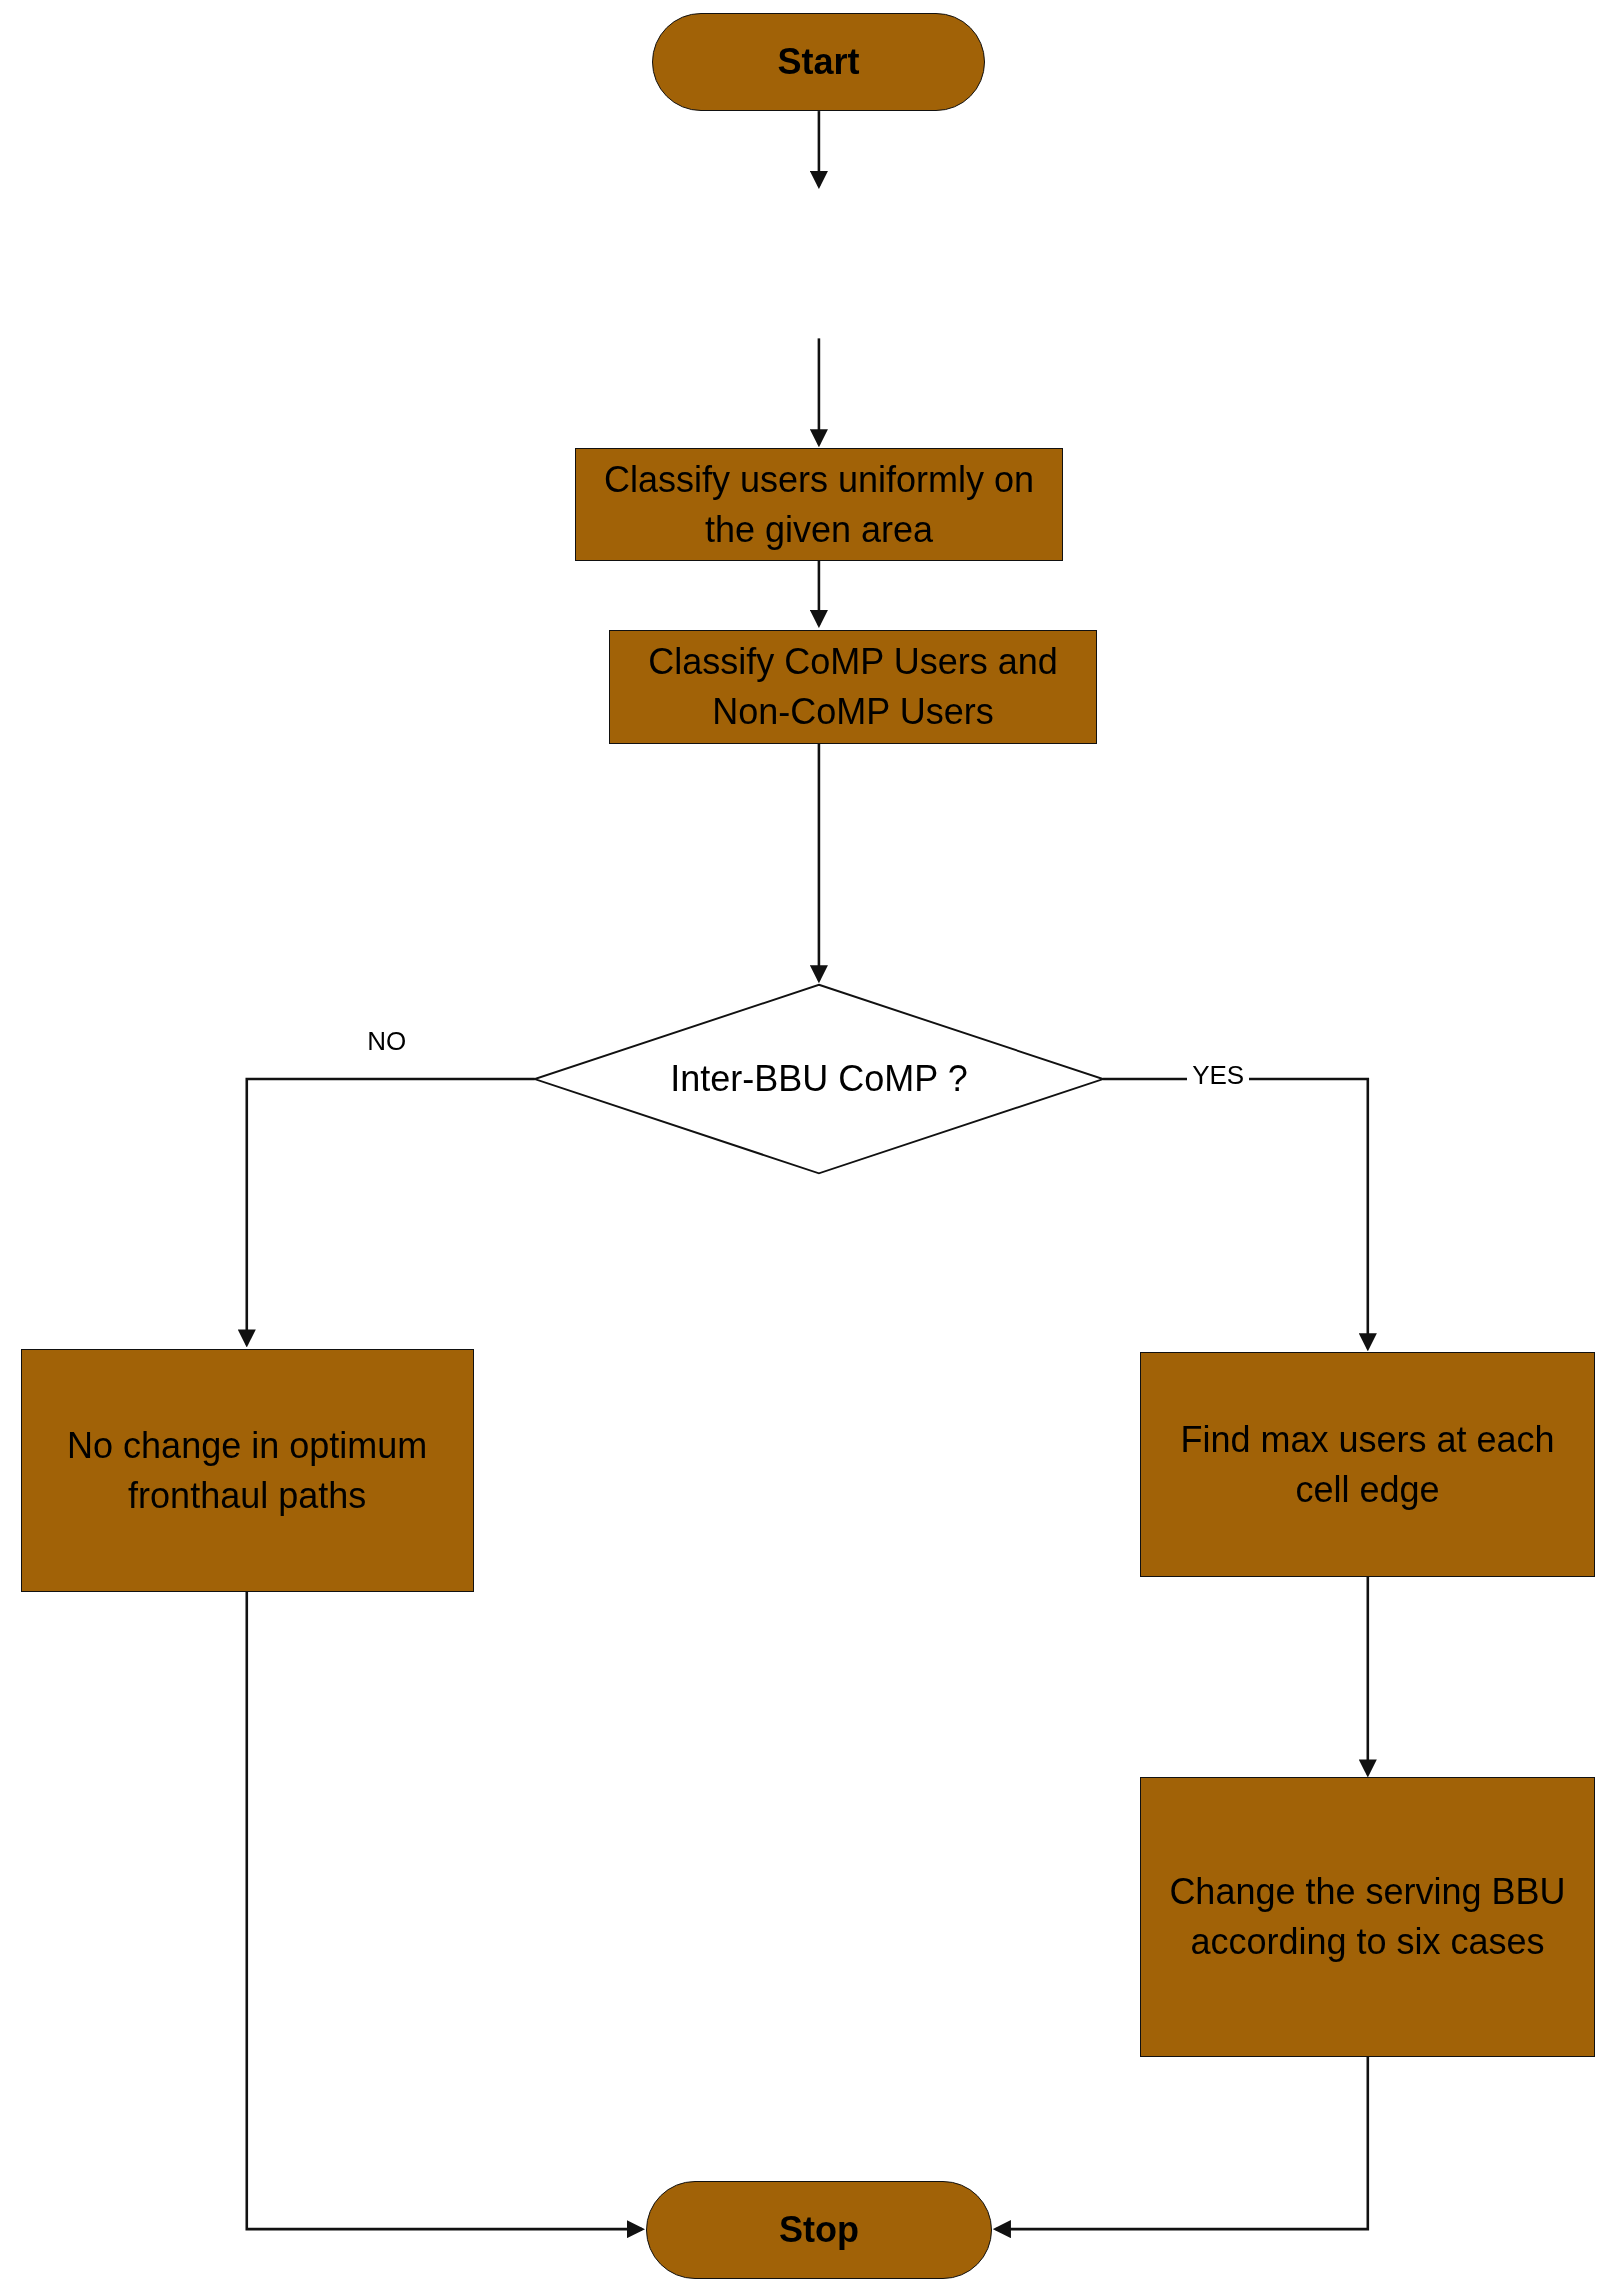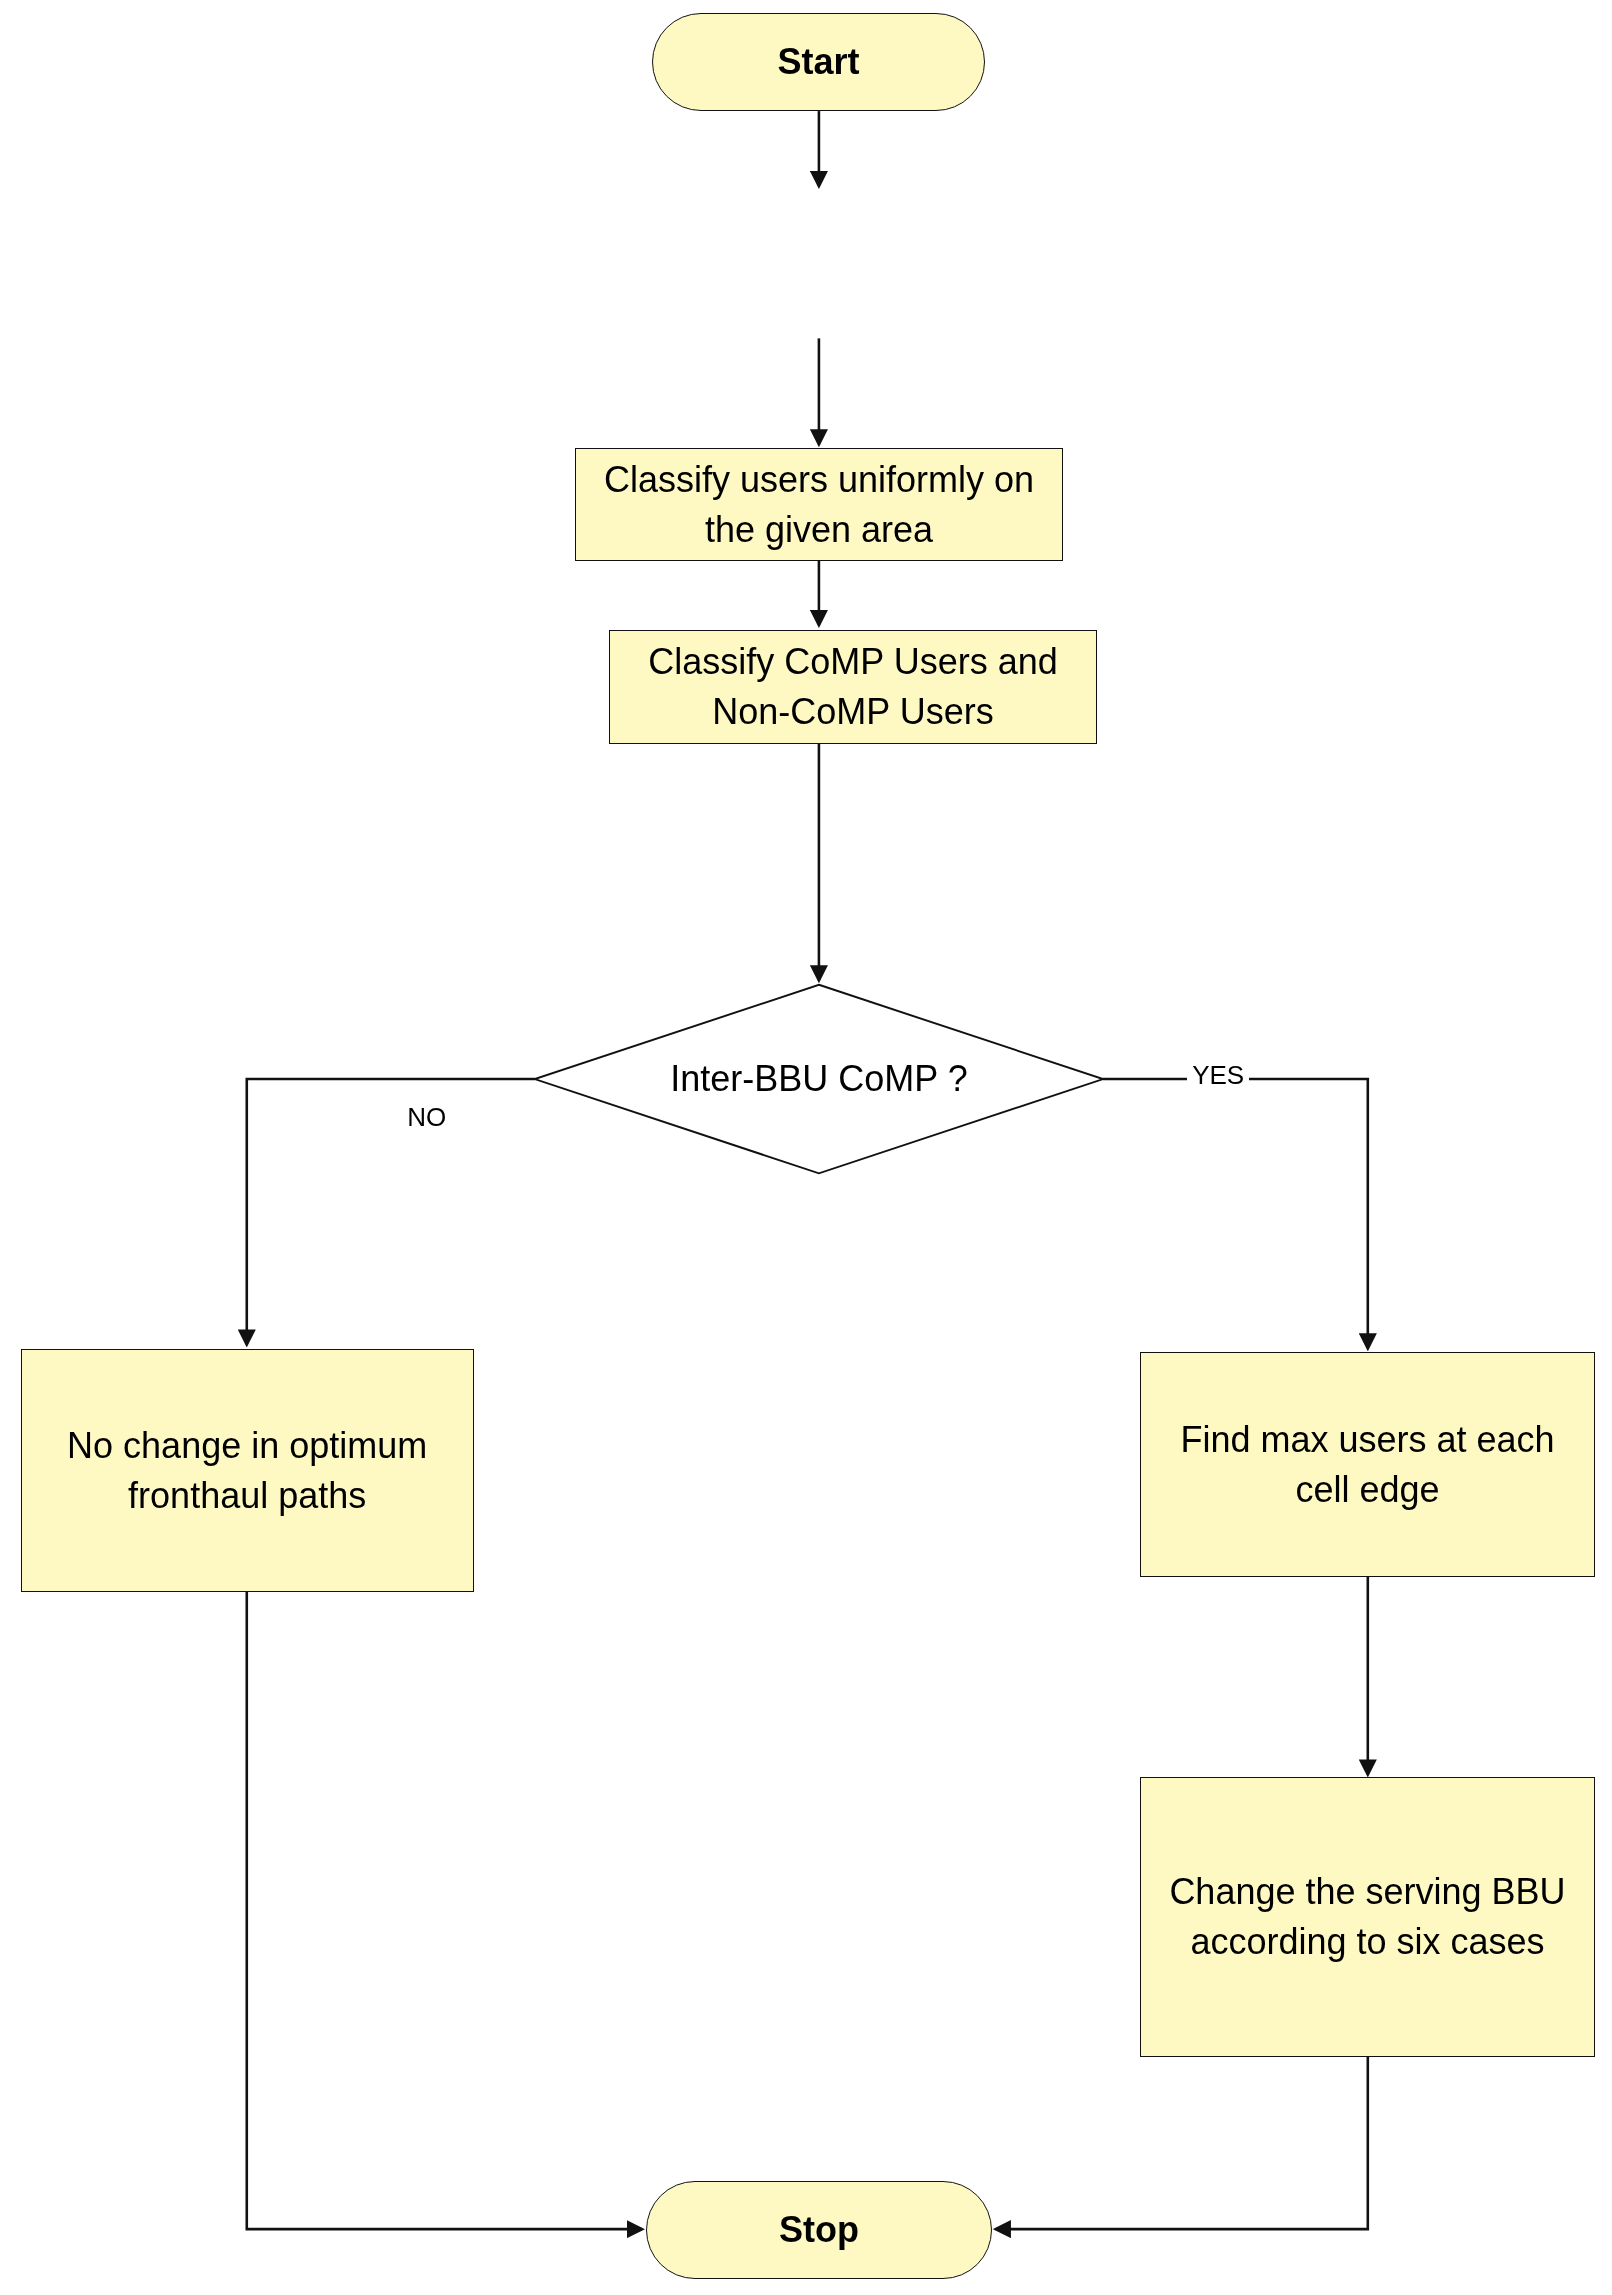--- a/index.html
+++ b/index.html
@@ -16,21 +16,21 @@
     overflow: hidden;
   }
   .node {
     position: absolute;
     box-sizing: border-box;
     display: flex;
     align-items: center;
     justify-content: center;
     text-align: center;
     color: #000000;
-    background: #fef9c3;
+    background: #a16207;
   }
   .process {
     border: 1.9px solid #111111;
     font-size: 36px;
     line-height: 1.38;
     padding: 3.9px 9px;
   }
   .terminator {
     border: 1.9px solid #111111;
     border-radius: 78px;
@@ -112,21 +112,21 @@
   </div>
 
   <div class="node process" style="left:609px; top:630px; width:488px; height:114px;">
     <span>Classify CoMP Users and Non-CoMP Users</span>
   </div>
 
   <div class="decision-label" style="left:619px; top:1017px; width:400px; height:124px;">
     <span>Inter-BBU CoMP ?</span>
   </div>
 
-  <div class="edge-label" style="left:362px; top:1104px;margin-left:40px;">NO</div>
+  <div class="edge-label" style="left:362px; top:1028px;">NO</div>
 
   <div class="edge-label" style="left:1187px; top:1062px;">YES</div>
 
   <div class="node process" style="left:20.7px; top:1349px; width:453px; height:243px;">
     <span>No change in optimum fronthaul paths</span>
   </div>
 
   <div class="node process" style="left:1140px; top:1352px; width:455px; height:225px;">
     <span>Find max users at each cell edge</span>
   </div>

